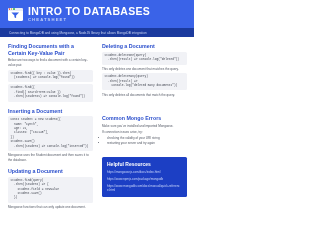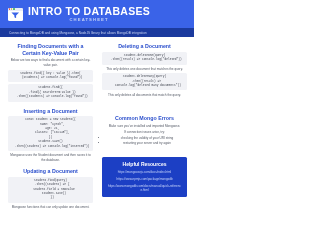--- a/index.html
+++ b/index.html
@@ -3,21 +3,21 @@
 <meta charset="utf-8">
 <style>
   html,body{margin:0;padding:0;}
   body{
     width:194px;height:250px;overflow:hidden;
     background:#ffffff;
     font-family:"Liberation Sans", sans-serif;
     color:#2b2b2b;
     -webkit-font-smoothing:antialiased;
   }
-  .page{position:relative;width:194px;height:250px;background:#fff;text-align:center;}
+  .page{position:relative;width:194px;height:250px;background:#fff;}
 
   
   .header{
     background:#3a63e8;
     height:28px;
     display:flex;align-items:center;
     padding:0 8px;
     box-sizing:border-box;
   }
   .logo{

